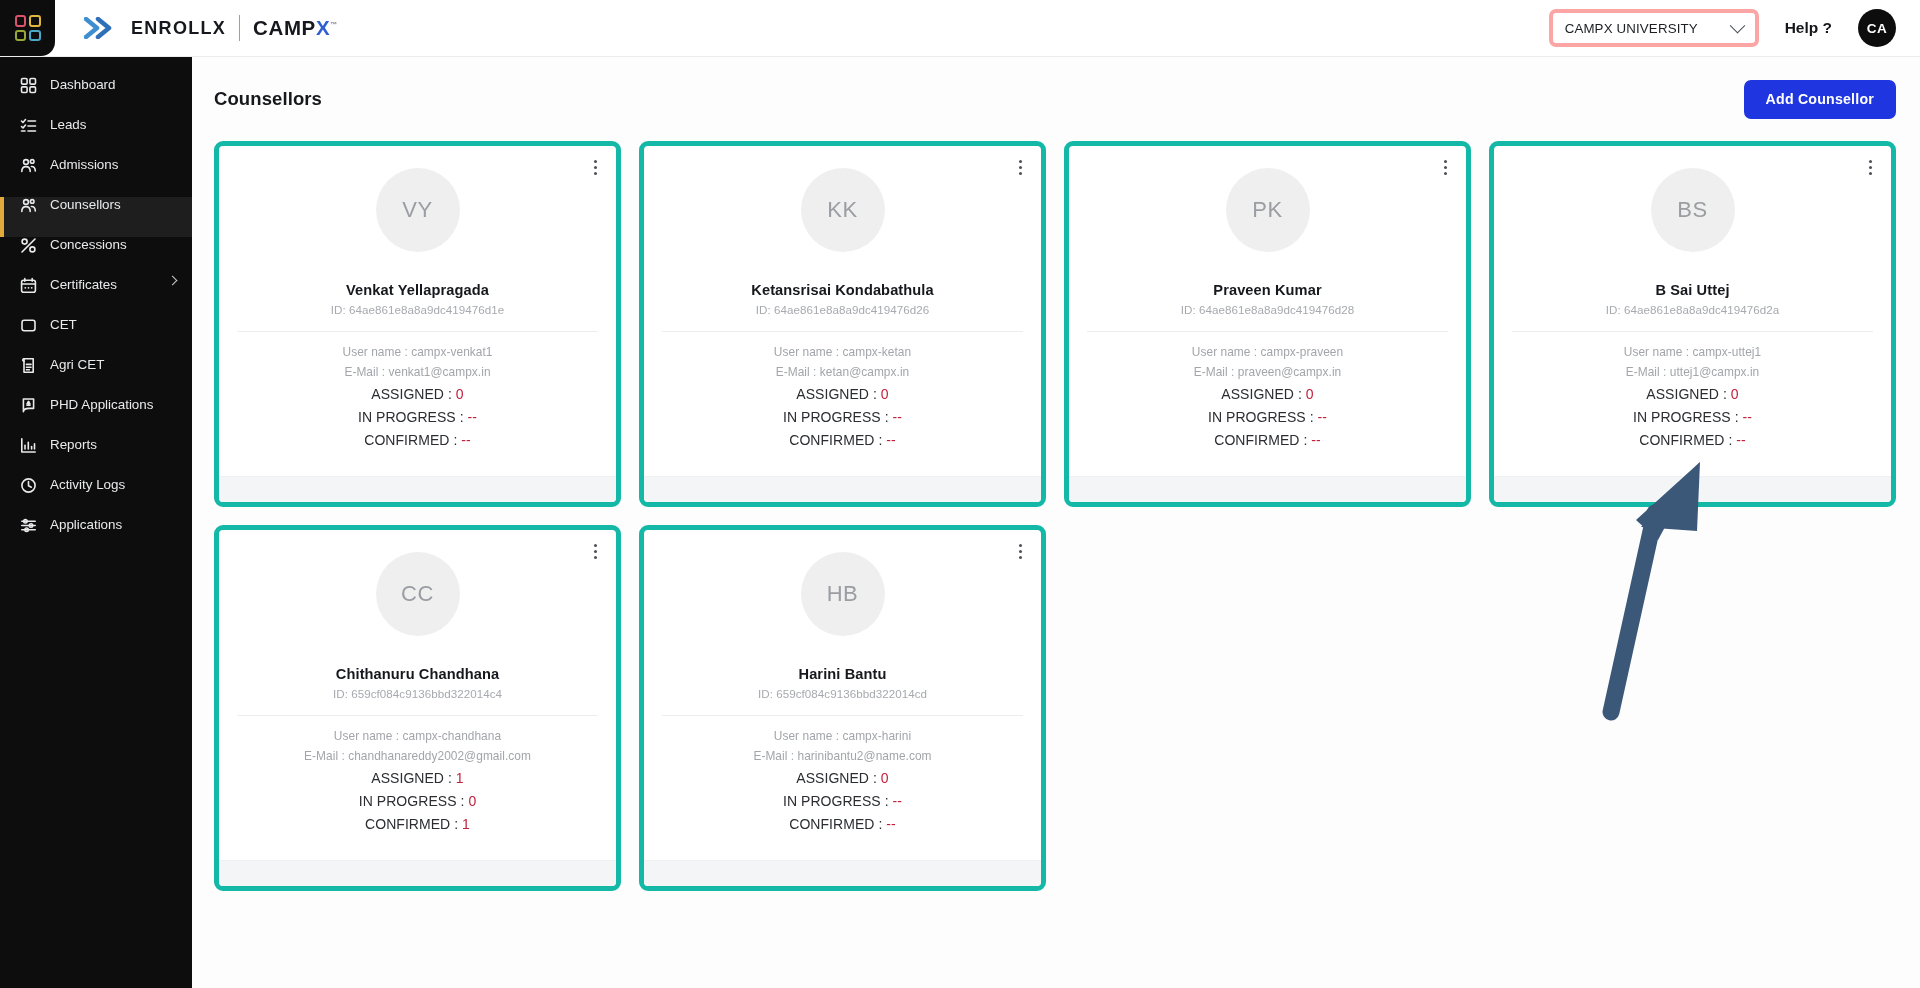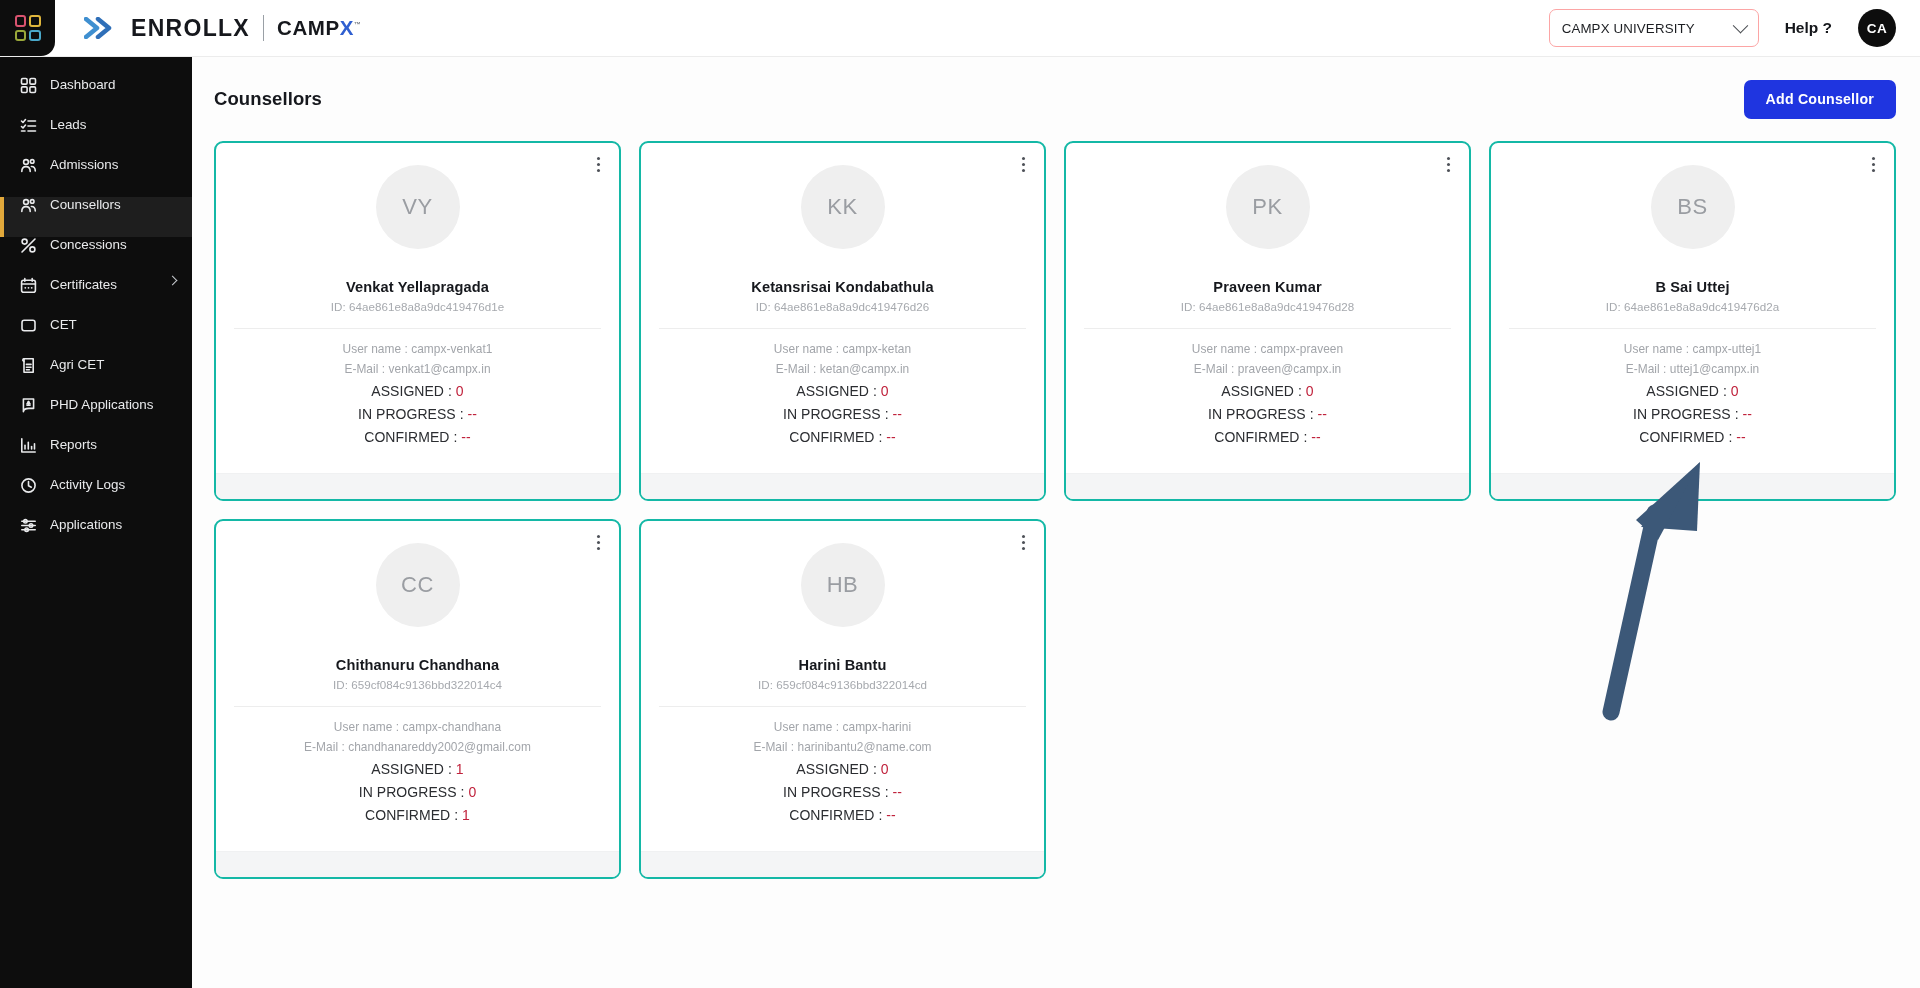--- a/index.html
+++ b/index.html
@@ -24,29 +24,29 @@
   }
   .logo-grid{ width:26px; height:26px; display:grid; grid-template-columns:1fr 1fr; grid-template-rows:1fr 1fr; gap:3px; }
   .logo-grid i{ display:block; border-radius:3px; border:2px solid #888; }
   .lg1{ border-color:#d9536f !important; }
   .lg2{ border-color:#e0b63c !important; }
   .lg3{ border-color:#9aa83a !important; }
   .lg4{ border-color:#4aa8c9 !important; }
 
   .brand{ display:flex; align-items:center; gap:13px; padding-left:29px; }
   .chev-logo{ display:flex; align-items:center; }
-  .brand-name{ font-size:23px; font-weight:700; letter-spacing:1.3px; color:#16181d; }
+  .brand-name{ font-size:18px; font-weight:700; letter-spacing:1.3px; color:#16181d; }
   .brand-div{ width:1px; height:26px; background:#9aa0a6; }
   .brand-name2{ font-size:20.5px; font-weight:700; letter-spacing:.6px; color:#16181d; position:relative; }
   .brand-x{ color:#2f5fd0; }
   .brand-tm{ font-size:7px; vertical-align:super; color:#7b8088; }
 
   .top-right{ margin-left:auto; display:flex; align-items:center; gap:26px; padding-right:24px; }
   .univ-select{
-    width:210px; height:38px; border:1px solid #fca5a5; border-radius:7px;
+    width:210px; height:38px; border:4px solid #fca5a5; border-radius:7px;
     display:flex; align-items:center; padding:0 12px; gap:16px; background:#fff;
     cursor:pointer;
   }
   .univ-select .txt{ font-size:13.3px; color:#1c1e22; letter-spacing:.15px; flex:1; }
   .caret{ width:11px; height:11px; border-right:1.6px solid #4a4d52; border-bottom:1.6px solid #4a4d52;
           transform:rotate(45deg) translate(-2px,-2px); }
   .help{ font-size:15.5px; font-weight:700; color:#15171b; cursor:pointer; white-space:nowrap; }
   .avatar-top{
     width:38px; height:38px; border-radius:50%; background:#0d0d0d; color:#fff;
     display:flex; align-items:center; justify-content:center; font-size:13.5px; font-weight:600;
@@ -85,21 +85,21 @@
   .page-title{ font-size:18.5px; font-weight:700; color:#16181d; letter-spacing:.1px; }
   .add-btn{
     margin-left:auto; background:#1f35e0; color:#fff; border:none; border-radius:7px;
     padding:8px 22px; height:39px; font-size:14.2px; font-weight:700; cursor:pointer;
     font-family:"Liberation Sans", sans-serif; letter-spacing:.2px;
   }
 
   .grid{ display:grid; grid-template-columns:repeat(4,1fr); gap:18px; }
 
   .card{
-    background:#fff; border:2px solid #14b8a6; border-radius:9px;
+    background:#fff; border:5px solid #14b8a6; border-radius:9px;
     position:relative; overflow:hidden; display:flex; flex-direction:column;
   }
   .card-body{ padding:16px 18px 14px; display:flex; flex-direction:column; align-items:center; }
   .kebab{
     position:absolute; top:10px; right:12px; width:18px; height:22px;
     display:flex; flex-direction:column; align-items:center; justify-content:center; gap:3px; cursor:pointer;
   }
   .kebab i{ width:3px; height:3px; border-radius:50%; background:#4e5158; display:block; }
 
   .avatar-lg{

